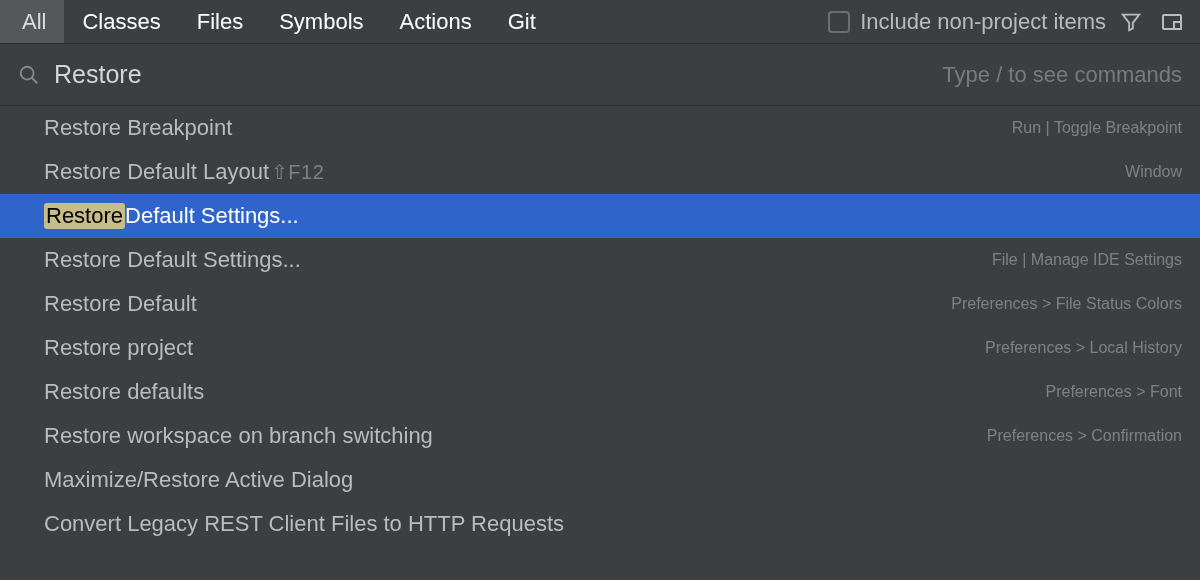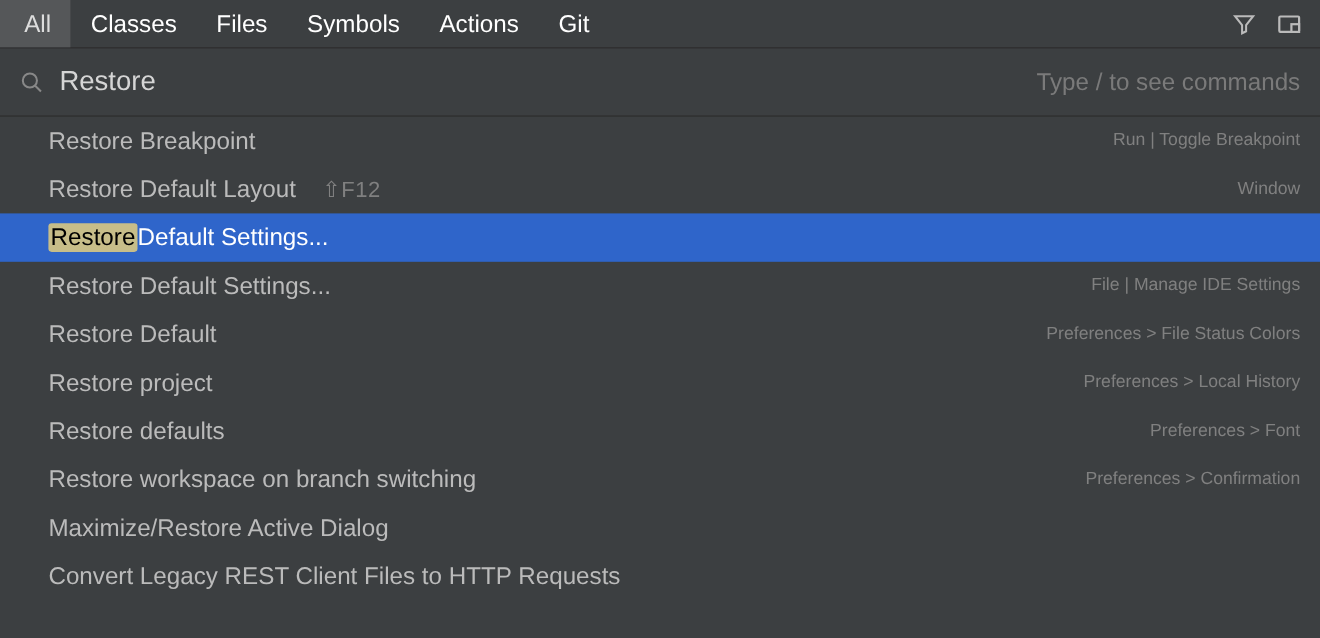--- a/index.html
+++ b/index.html
@@ -130,35 +130,39 @@
       display: flex;
       align-items: center;
       gap: 6px;
     }
     .result-row.selected .result-right {
       color: #c0d0ef;
     }
     .shortcut {
       color: #808080;
       font-size: 20px;
-      margin-left: 24px;
+      margin-left: 2px;
       letter-spacing: 0.5px;
     }
   </style>
 </head>
 <body>
 
 <div class="tab-bar">
   <div class="tab active">All</div>
   <div class="tab">Classes</div>
   <div class="tab">Files</div>
   <div class="tab">Symbols</div>
   <div class="tab">Actions</div>
   <div class="tab">Git</div>
   <div class="tab-spacer"></div>
+  <div class="checkbox-container">
+    <div class="checkbox"></div>
+    <span>Include non-project items</span>
+  </div>
   <div class="toolbar-icons">
     <span class="icon">
       <svg width="22" height="22" viewBox="0 0 24 24" fill="none" stroke="#bbbbbb" stroke-width="2">
         <path d="M3 4h18l-7 9v6l-4 2v-8L3 4z"></path>
       </svg>
     </span>
     <span class="icon">
       <svg width="24" height="24" viewBox="0 0 24 24" fill="none" stroke="#bbbbbb" stroke-width="2">
         <rect x="3" y="5" width="18" height="14" rx="1"></rect>
         <rect x="14" y="12" width="7" height="7" fill="#3c3f41"></rect>

